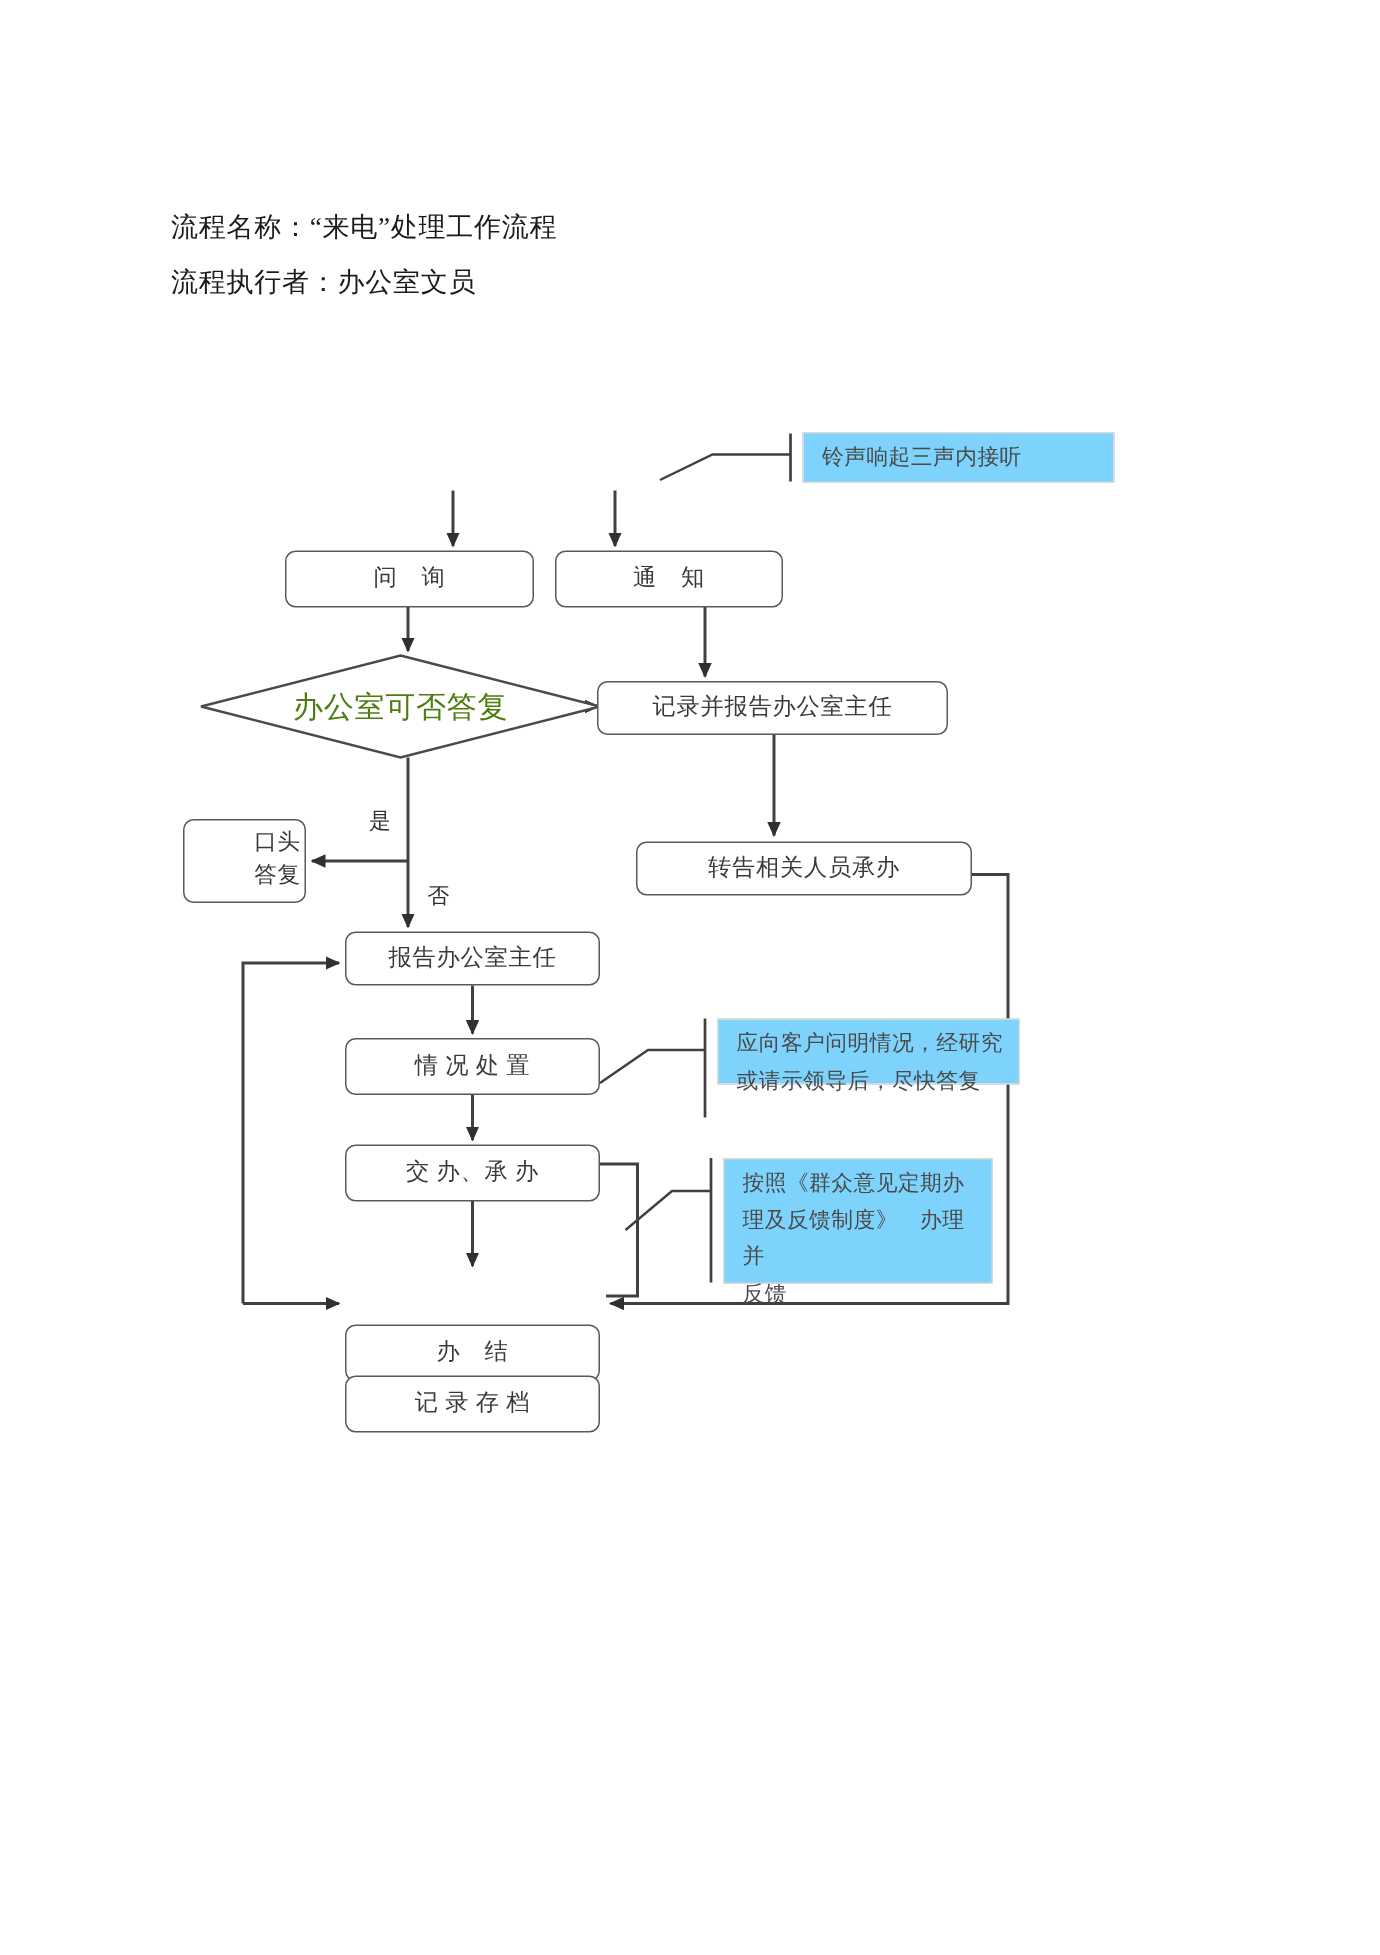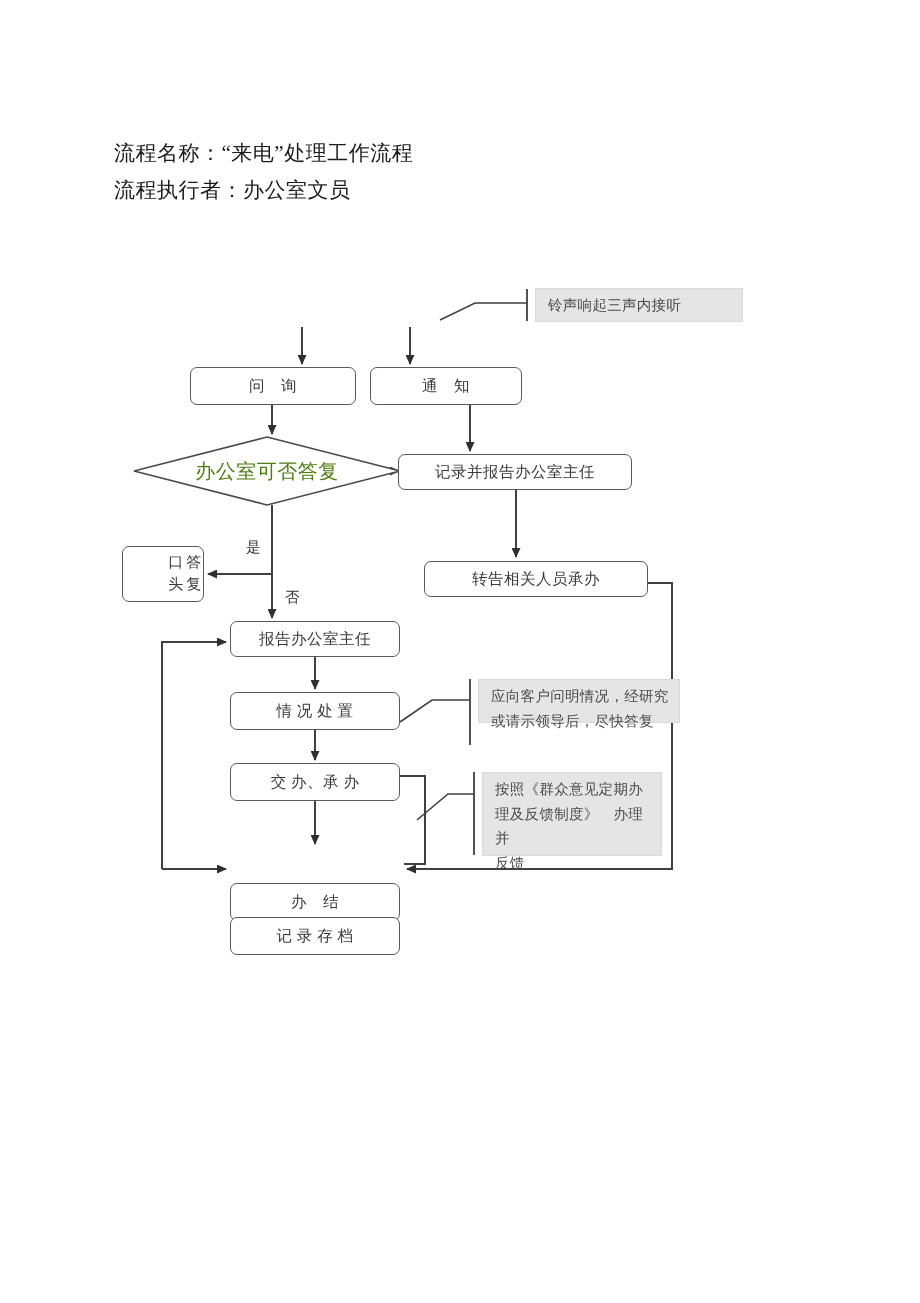--- a/index.html
+++ b/index.html
@@ -14,21 +14,21 @@
   #page {
     position: relative;
     width: 920px;
     height: 1303px;
     background: #ffffff;
     overflow: hidden;
   }
   .hdr-line {
     position: absolute;
     left: 114px;
-    font-size: 21px;
+    font-size: 18px;
     letter-spacing: 0.5px;
     color: #1b1b1b;
     white-space: nowrap;
   }
   #hdr-name { top: 139px; }
   #hdr-actor { top: 176px; }
 
   
   .node {
     position: absolute;
@@ -44,21 +44,21 @@
     color: #3a3a3a;
     line-height: 1.35;
     letter-spacing: 0.5px;
   }
   .node.two-line { line-height: 1.45; font-size: 15px; }
 
   .note {
     position: absolute;
     box-sizing: border-box;
     border: 1px solid #d9d9d9;
-    background: #e5e5e5;
+    background: #7dd3fc;
     font-size: 14.5px;
     color: #4a4a4a;
     line-height: 1.7;
     padding: 4px 10px 4px 12px;
     letter-spacing: 0.3px;
   }
 
   .diamond-wrap {
     position: absolute;
   }
@@ -169,21 +169,21 @@
     <svg width="268" height="70" viewBox="0 0 268 70" xmlns="http://www.w3.org/2000/svg">
       <polygon points="134,1 267,35 134,69 1,35" fill="#ffffff" stroke="#4a4a4a" stroke-width="1.6"></polygon>
     </svg>
     <div class="diamond-label">办公室可否答复</div>
   </div>
 
   <div class="node" style="left:398px; top:454px; width:234px; height:36px;">
     <span>记录并报告办公室主任</span>
   </div>
 
-  <div class="node two-line" style="left:122px; top:546px; width:82px; height:56px; flex-direction:row;padding-left:44px;">
+  <div class="node two-line" style="left:122px; top:546px; width:82px; height:56px; flex-direction:column;padding-left:44px;">
     <span>口头</span>
     <span>答复</span>
   </div>
 
   <div class="node" style="left:424px; top:561px; width:224px; height:36px;">
     <span>转告相关人员承办</span>
   </div>
 
   <div class="edge-label" style="left:246px; top:538px;">
     <span>是</span>

